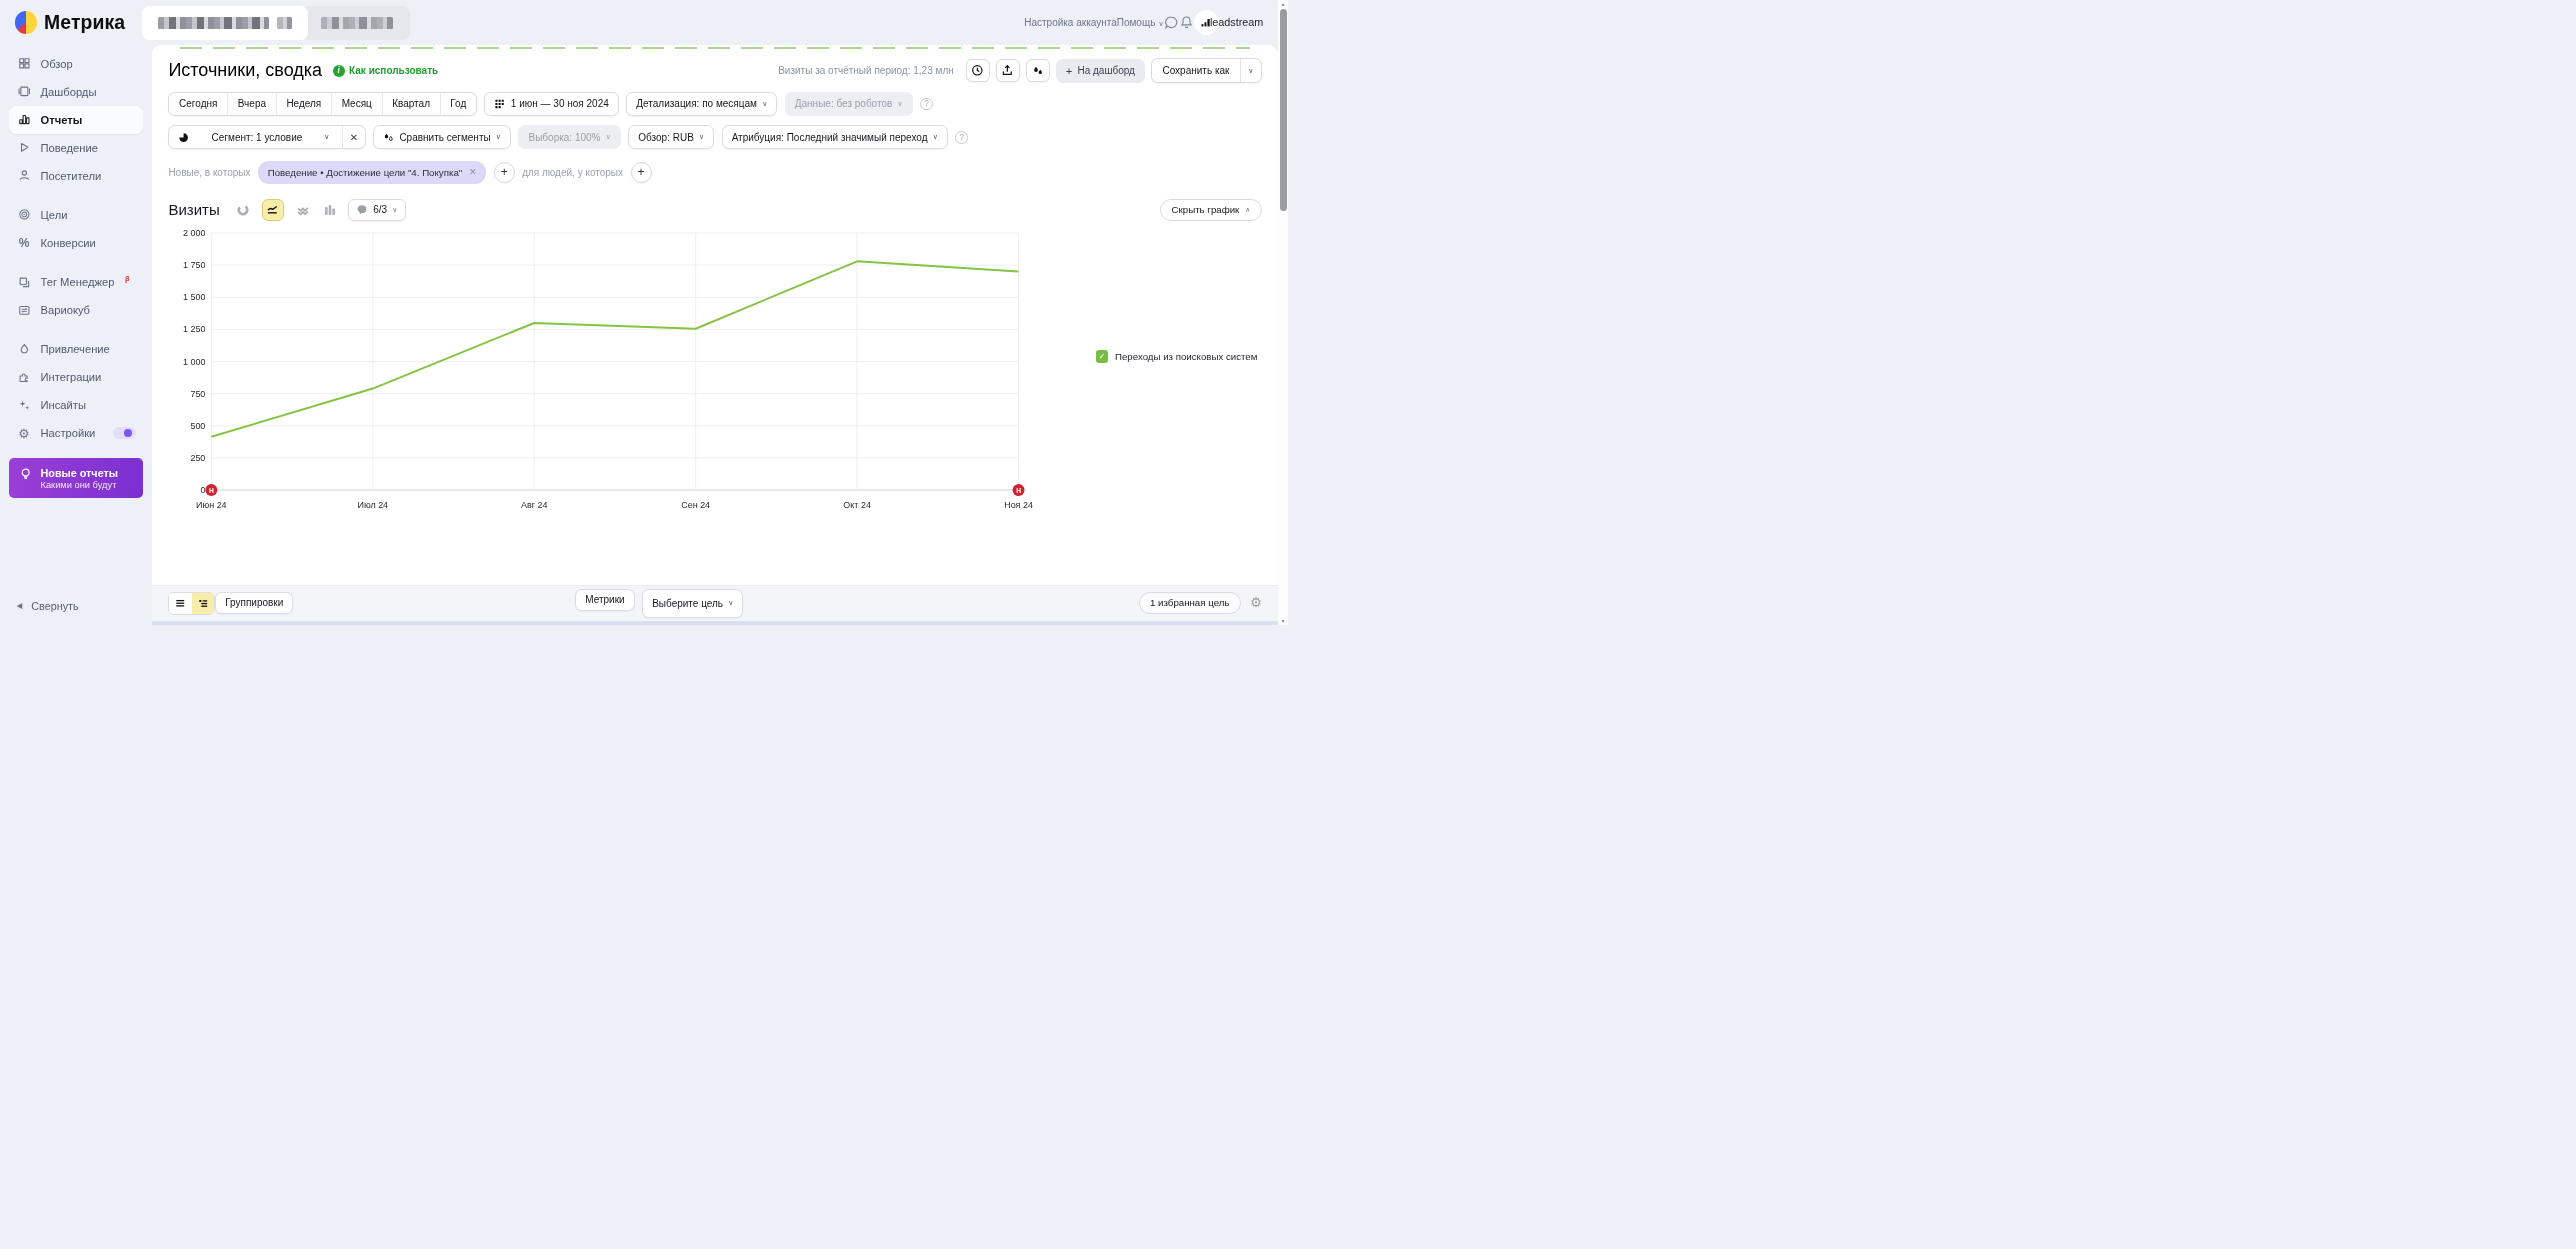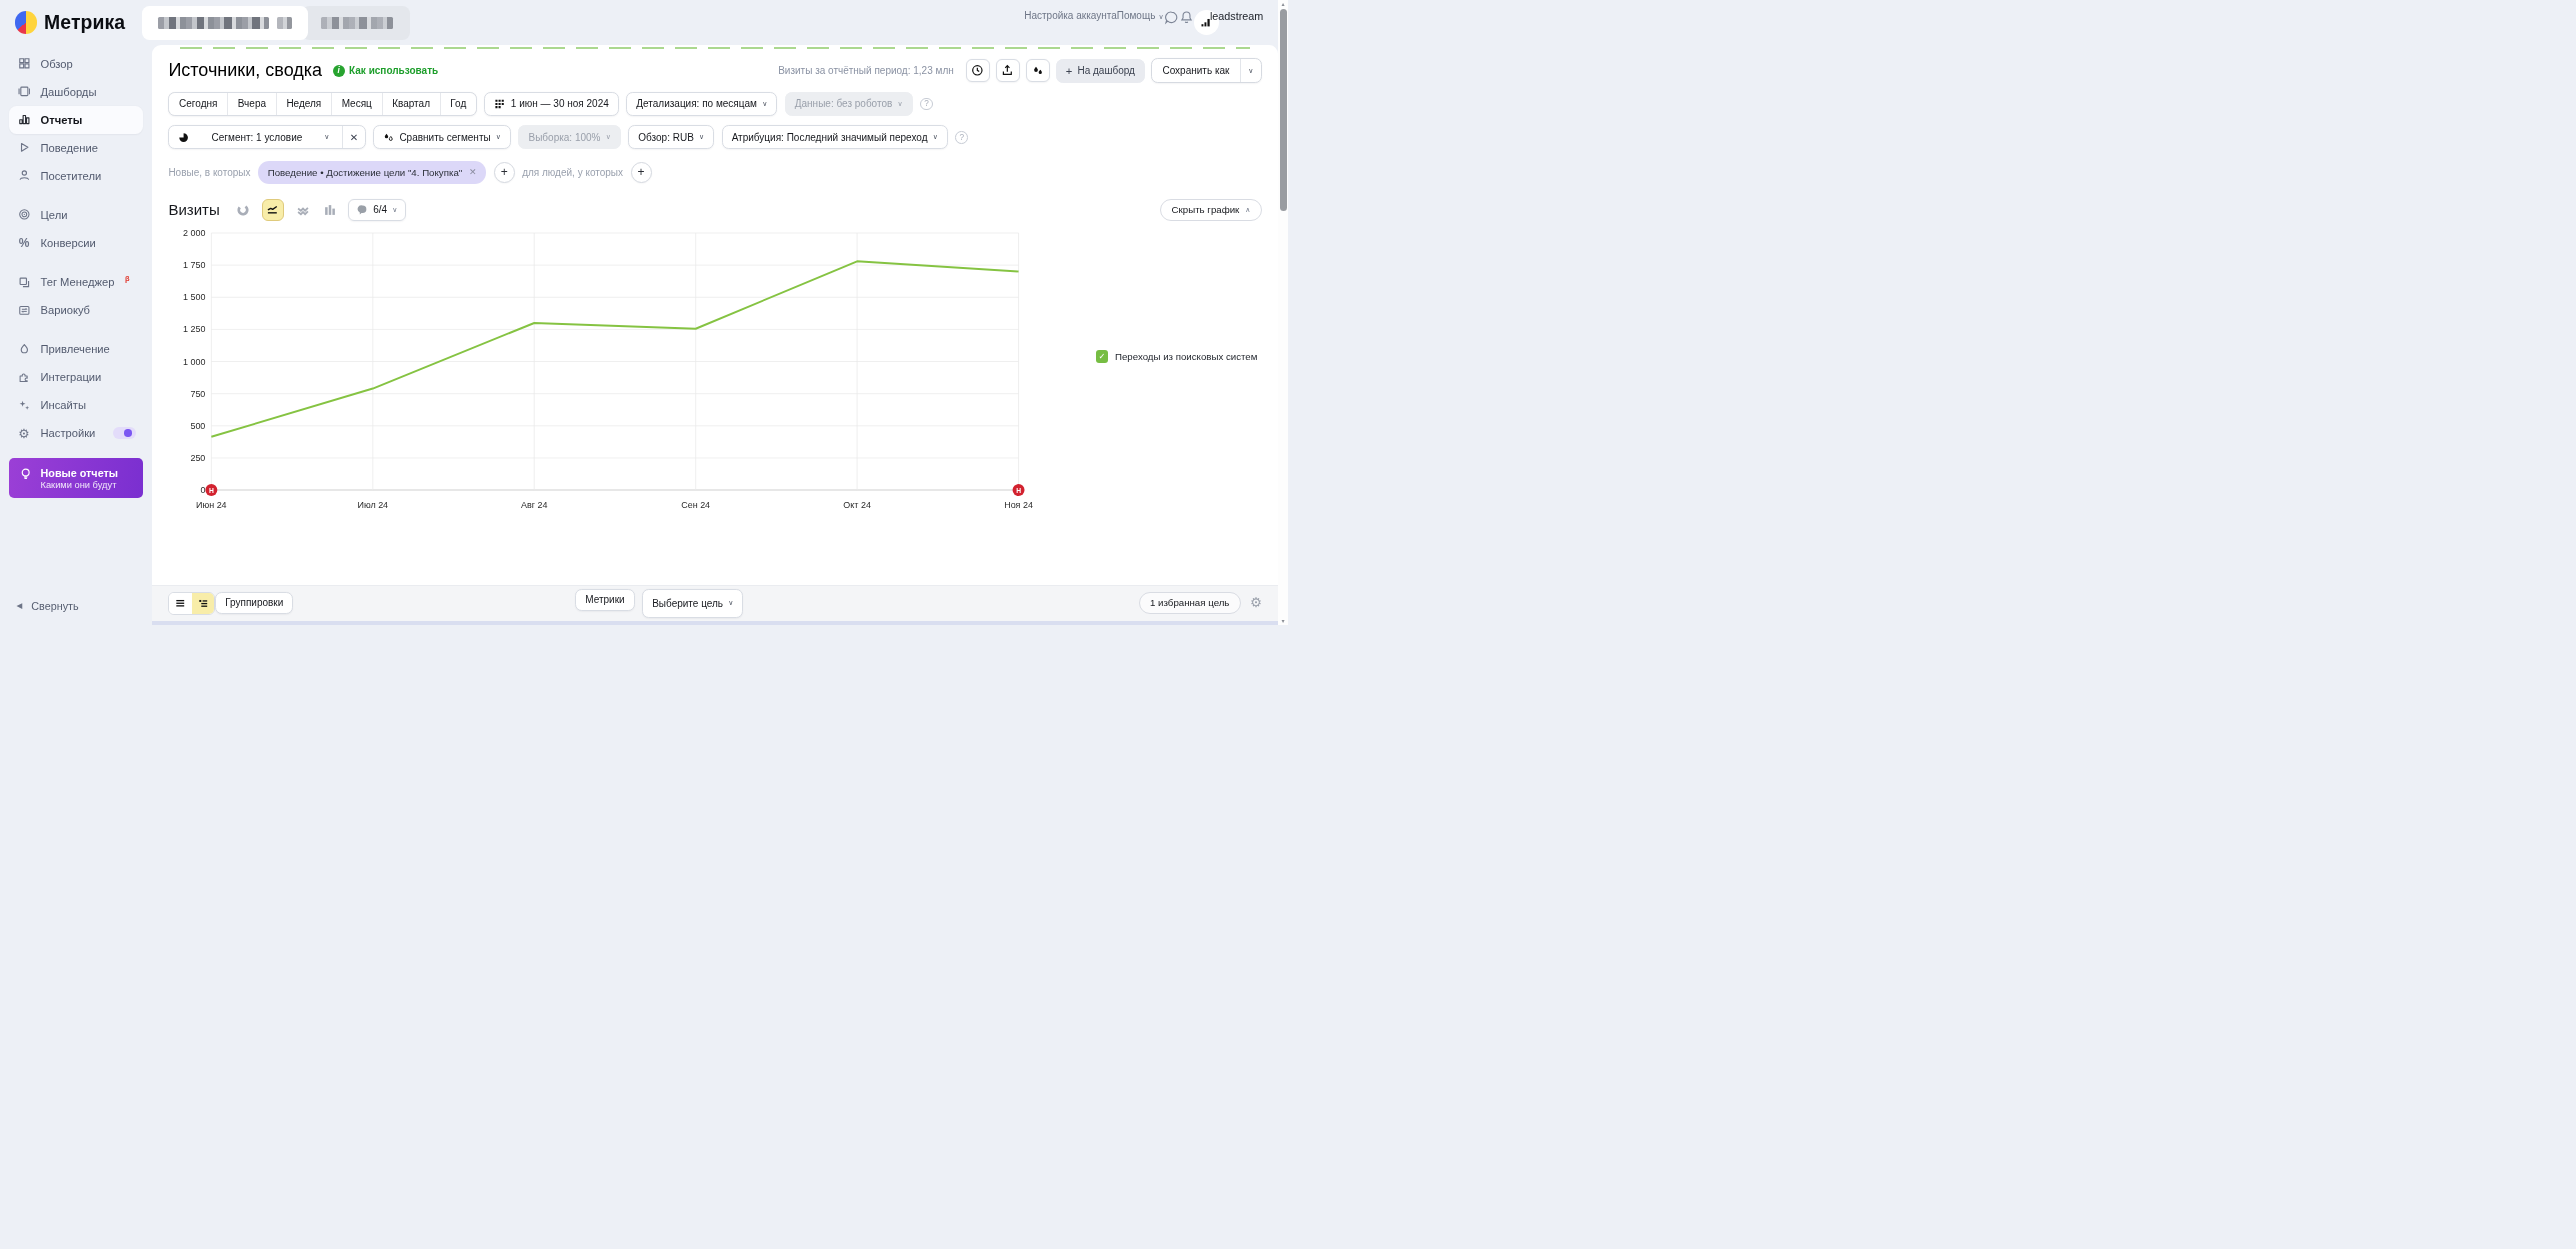--- a/index.html
+++ b/index.html
@@ -10,21 +10,21 @@
   .topbar{height:45px;display:flex;align-items:center;padding:0 15px;flex:0 0 auto}
   .logo{display:flex;align-items:center;gap:6.7px;cursor:pointer}
   .logo-mark{width:22.4px;height:22.4px;border-radius:50%;background:conic-gradient(#ffd43d 0 50%,#e8374a 50% 64%,#3f68f0 64% 100%)}
   .logo-text{font-size:19.4px;font-weight:700;letter-spacing:0.1px;color:#0b0d12}
   .tabs{display:flex;align-items:flex-end;margin-left:16.4px;height:34px}
   .ctab{height:34px;display:flex;align-items:center;gap:7.5px;padding:0 16.4px;border-radius:7.5px;cursor:pointer}
   .ctab.active{background:#fff;z-index:2}
   .ctab.inactive{background:#e4e7ec;margin-left:-6px;z-index:1;padding-left:19.4px}
   .px{height:12px;border-radius:1.5px;background:repeating-linear-gradient(90deg,#9b9ea6 0 6px,#c3c6cb 6px 10.5px,#70747d 10.5px 18px,#d8dadd 18px 22.4px,#8d9199 22.4px 28px)}
   .px.light{opacity:.75}
-  .top-right{margin-left:auto;display:flex;align-items:flex-start;}
+  .top-right{margin-left:auto;display:flex;align-items:center;}
   .top-link{font-size:10px;color:#6e7687;cursor:pointer;white-space:nowrap}
   .top-link .chev{margin-left:3px}
   .chev{font-size:7px;color:#6e7687}
   .tb-icon{width:15px;height:15px;color:#7d8596;cursor:pointer;display:flex}
   .avatar{width:25.4px;height:25.4px;border-radius:50%;background:#fff;display:flex;align-items:center;justify-content:center;cursor:pointer}
   .user-name{font-size:10.8px;color:#1b1f27;margin-left:-9px}
   
   .body-row{flex:1;display:flex;min-height:0}
   .sidebar{width:152px;flex:0 0 auto;padding:4.5px 9px 7.5px 9px;display:flex;flex-direction:column}
   .sd-item{height:28px;border-radius:7.5px;display:flex;align-items:center;gap:9px;padding:0 7.5px;font-size:11.2px;color:#525a6e;cursor:pointer;flex:0 0 auto}
@@ -419,21 +419,21 @@
             <svg viewBox="0 0 20 20" width="14" height="14">
                 <rect x="3" y="6" width="3.6" height="11" fill="currentColor"></rect>
                 <rect x="8.2" y="3" width="3.6" height="14" fill="currentColor"></rect>
                 <rect x="13.4" y="8" width="3.6" height="9" fill="currentColor"></rect>
               </svg>
           </span>
           <span class="cmt-box">
             <svg viewBox="0 0 16 16" width="11.2" height="11.2">
                 <path d="M8 2a5.4 5.4 0 0 1 0 10.8H6.4L4 15v-3A5.4 5.4 0 0 1 8 2z" fill="#9aa0a8"></path>
               </svg>
-            <span>6/4</span>
+            <span>6/3</span>
               <span class="chev">∨</span>
           </span>
           <span class="hide-pill">
             <span>Скрыть график</span>
               <span class="chev">∧</span>
           </span>
         </div>
 
         <div class="chart-zone">
           <svg id="chart" width="867" height="302" viewBox="0 0 1160 404">

